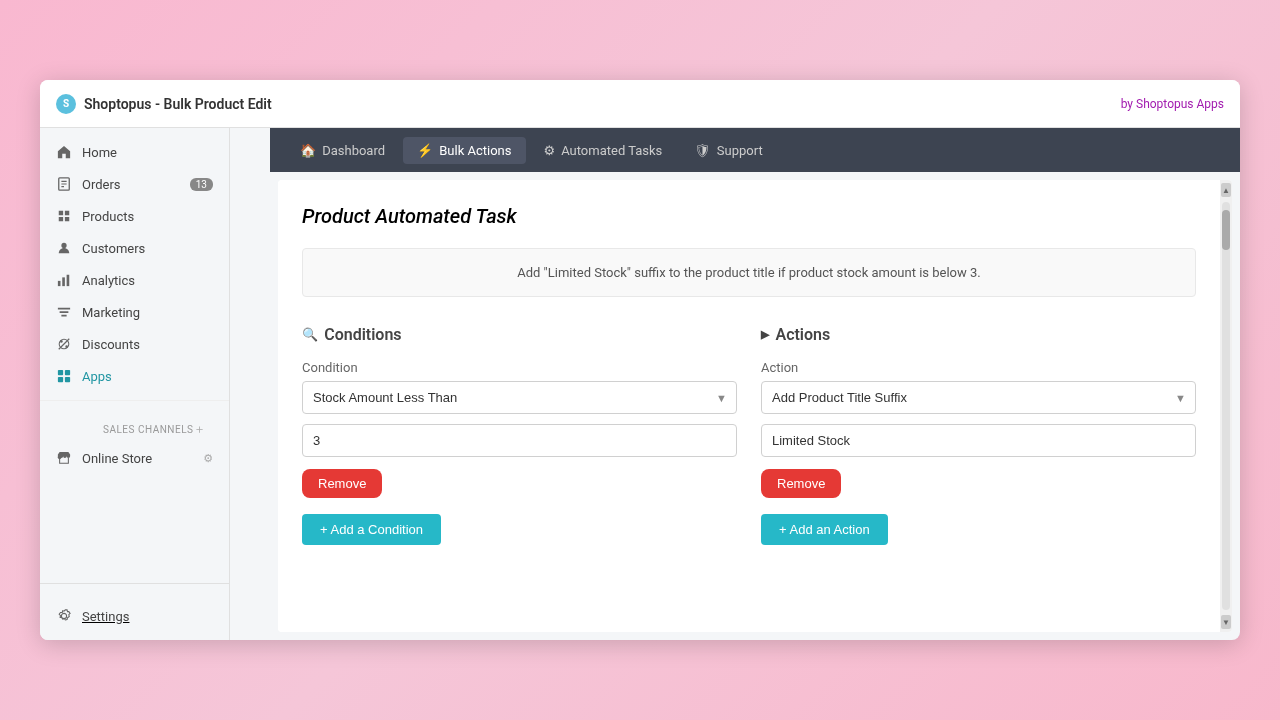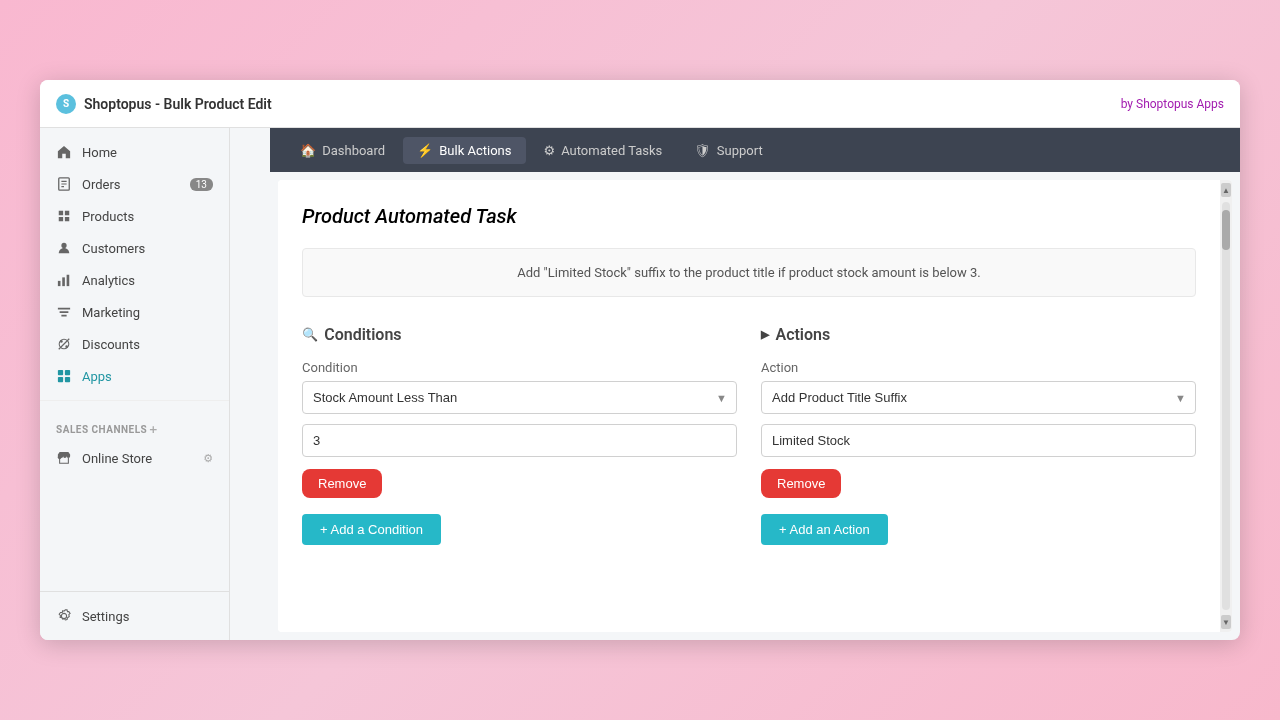--- a/index.html
+++ b/index.html
@@ -93,38 +93,39 @@
     .orders-badge {
       margin-left: auto;
       background: #888;
       color: #fff;
       border-radius: 6px;
       font-size: 10px;
       padding: 1px 6px;
     }
     .sidebar-section-label {
       font-size: 10px;
-      font-weight: 700;
+      font-weight: 400;
       color: #999;
       text-transform: uppercase;
-      padding: 12px 16px 4px;
+      padding: 12px 23px 4px;
       letter-spacing: 0.5px;
       display: flex;
       align-items: center;
-      justify-content: flex-start;
+      justify-content: flex-end;
     }
     .sidebar-section-label .icon-btn {
       cursor: pointer;
       color: #aaa;
       font-size: 12px;
     }
     .sidebar-bottom {
       margin-top: auto;
       border-top: 1px solid #e0e0e0;
-      padding-top: 8px;
+      padding-top: 16px;
+      text-decoration: underline;
     }
     
     .content-area {
       flex: 1;
       display: flex;
       flex-direction: column;
       overflow: hidden;
     }
     
     .nav-bar {

